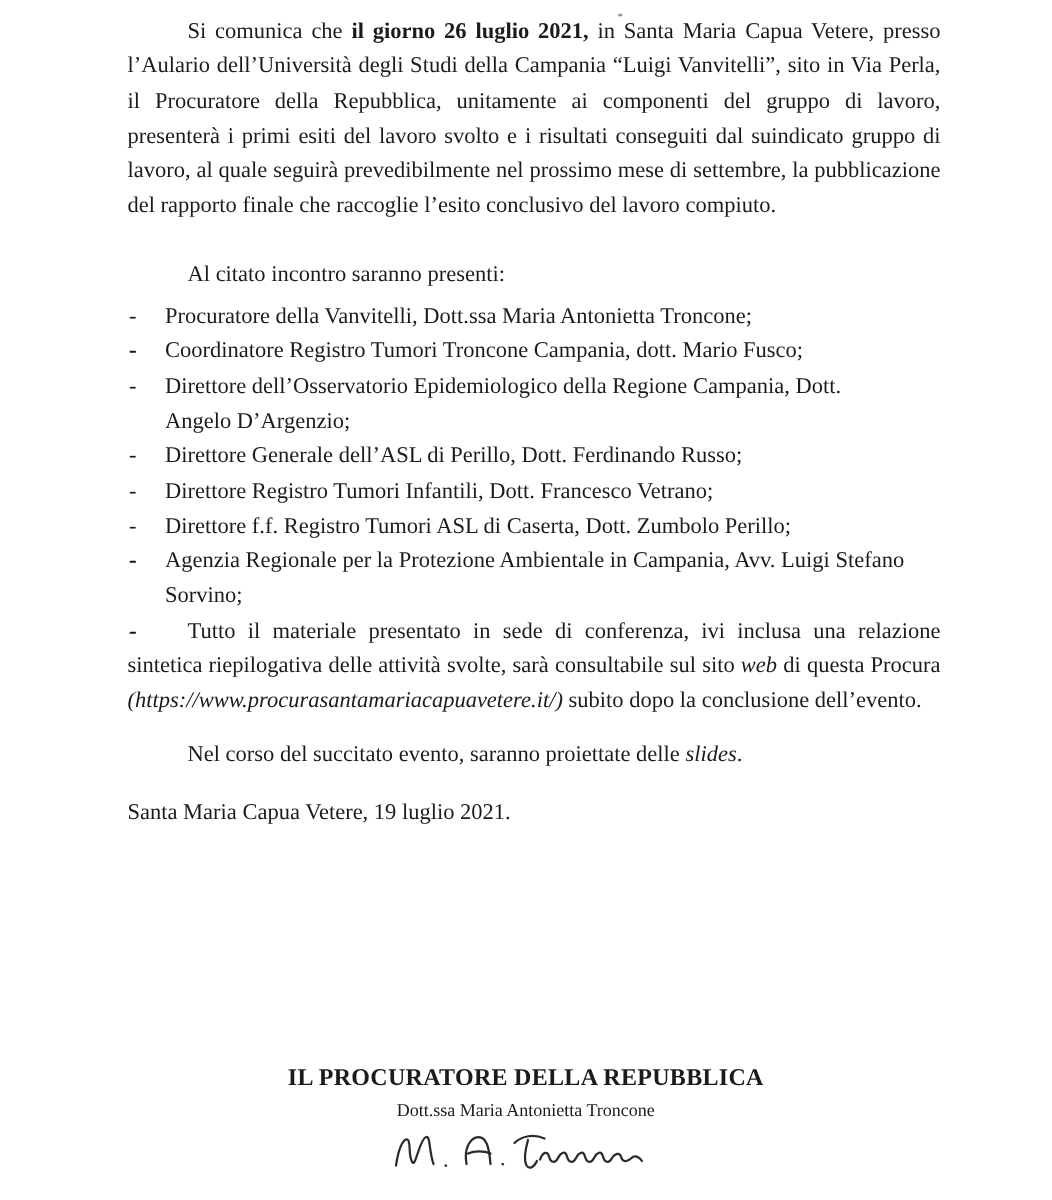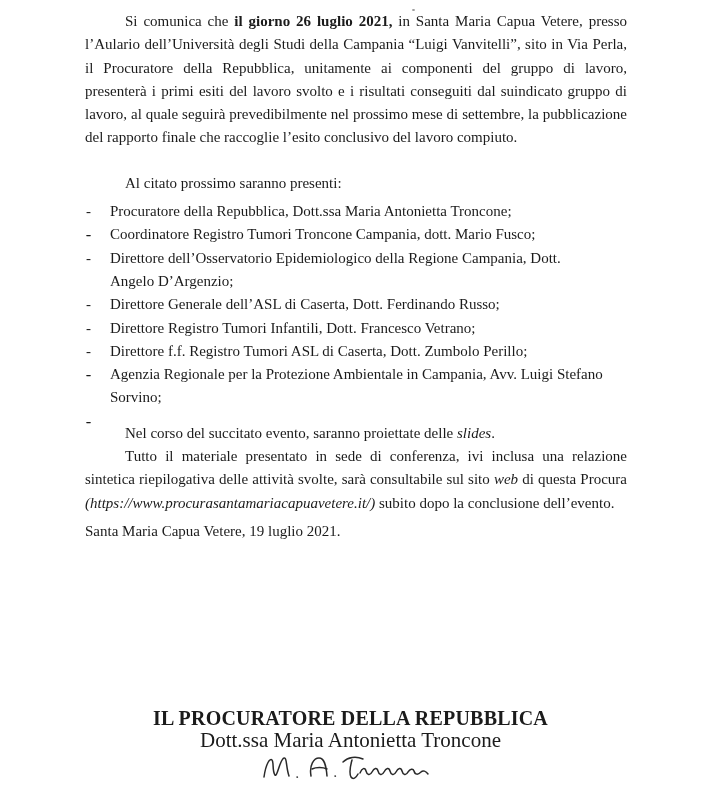--- a/index.html
+++ b/index.html
@@ -32,36 +32,36 @@
     position: relative;
     padding-left: 25px;
   }
   ul.attendees li .marker {
     position: absolute;
     left: 1px;
     top: 0;
   }
   .li-narrow .li-text { display: inline-block; max-width: 480px; vertical-align: top; }
   .para-slides { margin-top: 12px; }
-  .dateline { margin-top: 5px; }
+  .dateline { margin-top: 16px; }
   .signature-block {
     position: absolute;
     left: 0;
     right: 0;
     top: 707px;
     text-align: center;
   }
   .sig-title {
     font-weight: bold;
-    font-size: 20px;
+    font-size: 16px;
     letter-spacing: 0.2px;
     line-height: 23px;
   }
   .sig-name {
-    font-size: 21px;
+    font-size: 12px;
     line-height: 20px;
   }
   .sig-svg {
     display: block;
     margin: 1px auto 0 auto;
   }
   .scan-speck {
     position: absolute;
     left: 412px;
     top: 9px;
@@ -72,39 +72,39 @@
   }
 </style>
 </head>
 <body>
 
 <div class="page">
   <span class="scan-speck"></span>
 
   <p class="para justify indent para-announcement"><span>Si comunica che </span><strong>il giorno 26 luglio 2021,</strong><span> in Santa Maria Capua Vetere, presso l’Aulario dell’Università degli Studi della Campania “Luigi Vanvitelli”, sito in Via Perla,  il Procuratore della Repubblica, unitamente ai componenti del gruppo di lavoro, presenterà i primi esiti del lavoro svolto e i risultati conseguiti dal suindicato gruppo di lavoro, al quale seguirà prevedibilmente nel prossimo mese di settembre, la pubblicazione del rapporto finale che raccoglie l’esito conclusivo del lavoro compiuto.</span></p>
 
-  <p class="para indent para-attendees-intro">Al citato prossimo saranno presenti:</p>
+  <p class="para indent para-attendees-intro">Al citato incontro saranno presenti:</p>
 
   <ul class="attendees">
-    <li><span class="marker">-</span><span class="li-text"><span>Procuratore della Repubblica, Dott.ssa Maria Antonietta Troncone;</span></span></li>
+    <li><span class="marker">-</span><span class="li-text"><span>Procuratore della Vanvitelli, Dott.ssa Maria Antonietta Troncone;</span></span></li>
     <li><span class="marker">-</span></li>
     <li><span class="marker">-</span><span class="li-text"><span>Coordinatore Registro Tumori Troncone Campania, dott. Mario Fusco;</span></span></li>
     <li class="li-narrow"><span class="marker">-</span><span class="li-text"><span>Direttore dell’Osservatorio Epidemiologico della Regione Campania, Dott. Angelo D’Argenzio;</span></span></li>
-    <li><span class="marker">-</span><span class="li-text"><span>Direttore Generale dell’ASL di Caserta, Dott. Ferdinando Russo;</span></span></li>
+    <li><span class="marker">-</span><span class="li-text"><span>Direttore Generale dell’ASL di Perillo, Dott. Ferdinando Russo;</span></span></li>
     <li><span class="marker">-</span><span class="li-text"><span>Direttore Registro Tumori Infantili, Dott. Francesco Vetrano;</span></span></li>
     <li><span class="marker">-</span><span class="li-text"><span>Direttore f.f. Registro Tumori ASL di Caserta, Dott. Zumbolo Perillo;</span></span></li>
     <li><span class="marker">-</span></li>
     <li><span class="marker">-</span><span class="li-text"><span>Agenzia Regionale per la Protezione Ambientale in Campania, Avv. Luigi Stefano Sorvino;</span></span></li>
     <li><span class="marker">-</span></li>
     <li><span class="marker">-</span></li>
   </ul>
 
+  <p class="para justify indent"><span>Tutto il materiale presentato in sede di conferenza, ivi inclusa una relazione sintetica riepilogativa delle attività svolte, sarà consultabile sul sito </span><em>web</em><span> di questa Procura </span><em>(https://www.procurasantamariacapuavetere.it/)</em><span> subito dopo la conclusione dell’evento.</span></p>
+
   <p class="para indent para-slides"><span>Nel corso del succitato evento, saranno proiettate delle </span><em>slides</em><span>.</span></p>
-
-  <p class="para justify indent"><span>Tutto il materiale presentato in sede di conferenza, ivi inclusa una relazione sintetica riepilogativa delle attività svolte, sarà consultabile sul sito </span><em>web</em><span> di questa Procura </span><em>(https://www.procurasantamariacapuavetere.it/)</em><span> subito dopo la conclusione dell’evento.</span></p>
 
   <p class="para dateline">Santa Maria Capua Vetere, 19 luglio 2021.</p>
 
   <div class="signature-block">
     <div class="sig-title">IL PROCURATORE DELLA REPUBBLICA</div>
     <div class="sig-name">Dott.ssa Maria Antonietta Troncone</div>
     <svg class="sig-svg" width="190" height="34" viewBox="0 0 190 34" fill="none" xmlns="http://www.w3.org/2000/svg" aria-label="M. A. Troncone">
       <g stroke="#2a2a2a" stroke-width="1.5" stroke-linecap="round" stroke-linejoin="round" fill="none">
         <path d="M 8 26 C 10 12 14 7 16 9 C 18 11 16 20 19 24 C 21 27 24 8 28 7 C 31 6 30 17 33 25"></path>
         <path d="M 41 26 L 41.4 26.2"></path>

